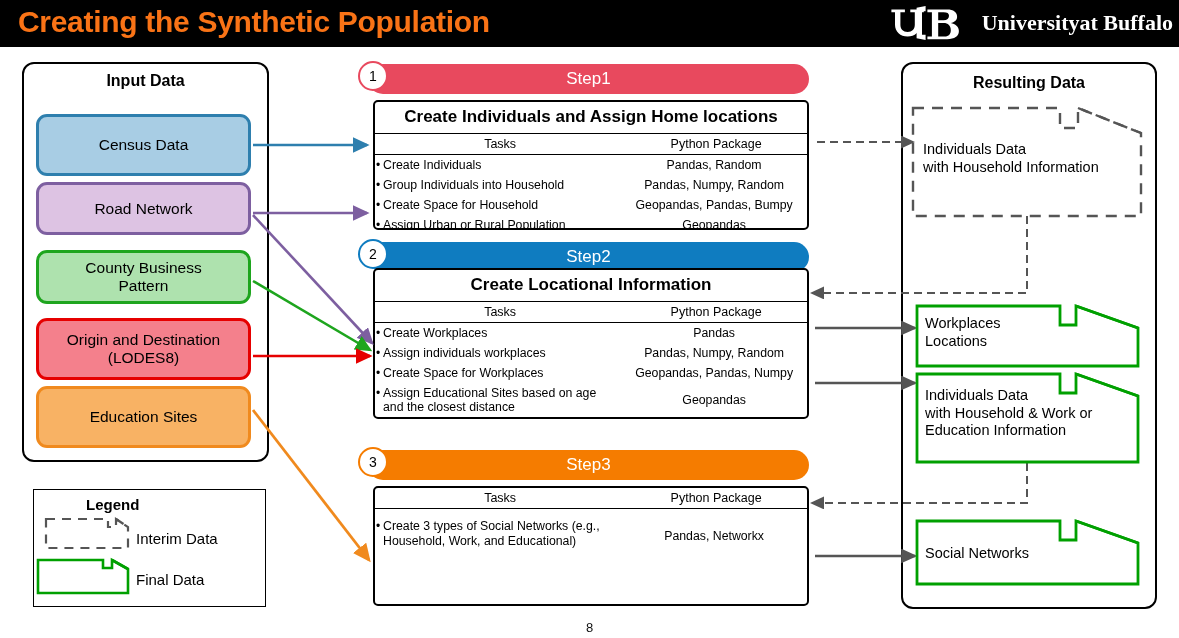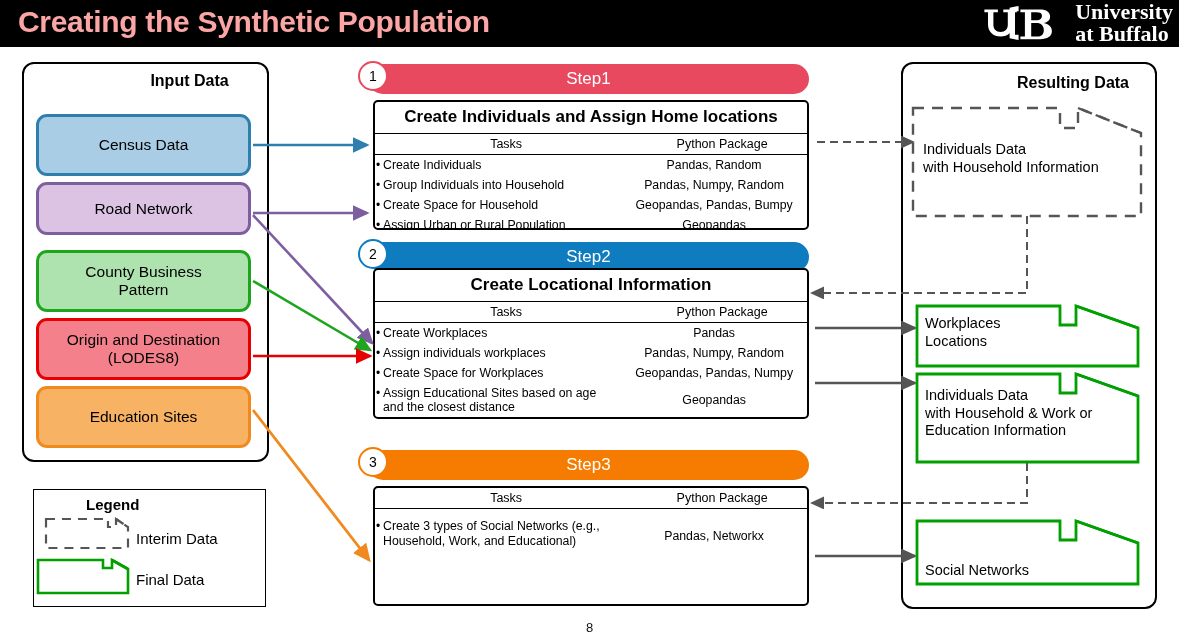--- a/index.html
+++ b/index.html
@@ -2,50 +2,50 @@
 <html><head>
 <meta charset="utf-8">
 <style>
   html,body{margin:0;padding:0;background:#fff;}
   body{width:1179px;height:638px;position:relative;overflow:hidden;
        font-family:"Liberation Sans", sans-serif;color:#000;}
 
   
   .header{position:absolute;left:0;top:0;width:1179px;height:47px;background:#000;}
   .header-title{position:absolute;left:18px;top:5px;font-size:30px;font-weight:bold;
-                color:#fca5a5;letter-spacing:-0.3px;white-space:nowrap;}
+                color:#f97316;letter-spacing:-0.3px;white-space:nowrap;}
   .logo-wrap{position:absolute;right:6px;top:2px;height:42px;display:flex;align-items:center;gap:9px;}
   .ub-mark{width:84px;height:36px;display:block;}
-  .logo-text{display:flex;flex-direction:column;line-height:0.98;
+  .logo-text{display:flex;flex-direction:row;line-height:0.98;
              font-family:"Liberation Serif", serif;color:#fff;font-weight:bold;font-size:22px;}
   .logo-text span{display:block;}
 
   
   .panel{position:absolute;background:#fff;border:2.5px solid #000;border-radius:12px;}
-  .panel-title{position:absolute;width:100%;text-align:center;font-size:16px;font-weight:bold;padding-left:44px;}
+  .panel-title{position:absolute;width:100%;text-align:center;font-size:16px;font-weight:bold;}
 
   
   .ibox{position:absolute;left:36px;width:215px;border:3px solid #000;border-radius:11px;
         display:flex;align-items:center;justify-content:center;text-align:center;
         font-size:15.5px;line-height:1.15;padding:0 6px;box-sizing:border-box;}
 
   
   .pill{position:absolute;height:30px;border-radius:15px;color:#fff;font-size:17px;
         display:flex;align-items:center;justify-content:center;font-weight:normal;}
   .pill-num{position:absolute;left:-10px;top:-3px;width:30px;height:30px;border-radius:50%;
             background:#fff;display:flex;align-items:center;justify-content:center;
             color:#000;font-size:14px;box-sizing:border-box;}
 
   
   .card{position:absolute;border:2.5px solid #000;border-radius:5px;background:#fff;
         box-sizing:border-box;overflow:hidden;}
   .card-head{text-align:center;font-size:17px;font-weight:bold;padding:5px 4px 6px;
              border-bottom:1.6px solid #000;}
   .card-cols{display:flex;border-bottom:1.6px solid #000;font-size:12.5px;}
-  .card-cols .c1{flex:0 0 57%;text-align:center;padding:3px 8px;}
+  .card-cols .c1{flex:0 0 57%;text-align:center;padding:3px 2px;}
   .card-cols .c2{flex:1;text-align:center;padding:3px 0;}
   .row{display:flex;font-size:12.3px;align-items:flex-start;}
   .row .t{flex:0 0 57%;padding:3px 4px 3px 8px;position:relative;box-sizing:border-box;}
   .row .t::before{content:"\2022";position:absolute;left:1px;top:3px;font-size:12px;}
   .row .p{flex:1;text-align:center;padding:3px 2px;box-sizing:border-box;}
 
   
   .shape{position:absolute;}
   .shape .label{position:absolute;font-size:14.5px;line-height:1.22;}
 
@@ -80,21 +80,21 @@
 <div class="panel" style="left:22px;top:62px;width:243px;height:396px;">
   <div class="panel-title" style="top:8px;">Input Data</div>
 </div>
 
 <div class="ibox" id="ibox0" style="top: 114px; height: 62px; background: rgb(168, 205, 228); border-color: rgb(46, 127, 174);">
   <span>Census Data</span>
 </div>
 <div class="ibox" id="ibox1" style="top: 182px; height: 53px; background: rgb(221, 195, 227); border-color: rgb(125, 95, 160); align-items: center;">
   <span>Road Network</span>
 </div>
-<div class="ibox" id="ibox2" style="top: 250px; height: 62px; background: rgb(174, 226, 174); border-color: rgb(30, 165, 30); justify-content: center;">
+<div class="ibox" id="ibox2" style="top: 250px; height: 54px; background: rgb(174, 226, 174); border-color: rgb(30, 165, 30); justify-content: center;">
   <span>County Business<br>Pattern</span>
 </div>
 <div class="ibox" id="ibox3" style="top: 318px; height: 62px; background: rgb(244, 128, 140); border-color: rgb(230, 0, 0);">
   <span>Origin and Destination<br>(LODES8)</span>
 </div>
 <div class="ibox" id="ibox4" style="top: 386px; height: 62px; background: rgb(248, 178, 100); border-color: rgb(240, 138, 30);">
   <span>Education Sites</span>
 </div>
 
 <div class="legend" style="left:33px;top:489px;width:231px;height:116px;">
@@ -187,21 +187,21 @@
 <div class="shape" style="left:913px;top:104px;width:228px;height:112px;">
   <div class="label" style="left:10px;top:37px;">Individuals Data<br>with Household Information</div>
 </div>
 <div class="shape" style="left:917px;top:303px;width:221px;height:64px;">
   <div class="label" style="left:8px;top:12px;">Workplaces<br>Locations</div>
 </div>
 <div class="shape" style="left:917px;top:371px;width:221px;height:92px;">
   <div class="label" style="left:8px;top:16px;">Individuals Data<br>with Household &amp; Work or<br>Education Information</div>
 </div>
 <div class="shape" style="left:917px;top:518px;width:221px;height:67px;">
-  <div class="label" style="left:8px;top:44px;">Social Networks</div>
+  <div class="label" style="left:8px;top:27px;">Social Networks</div>
 </div>
 
 <svg class="overlay">
   <defs>
     <marker id="ah-blue" markerWidth="7" markerHeight="7" refX="5.5" refY="3" orient="auto">
         <path d="M0,0 L6.5,3 L0,6 Z" fill="#2E7FAE"></path>
       </marker>
     <marker id="ah-purple" markerWidth="7" markerHeight="7" refX="5.5" refY="3" orient="auto">
         <path d="M0,0 L6.5,3 L0,6 Z" fill="#7D5FA0"></path>
       </marker>

